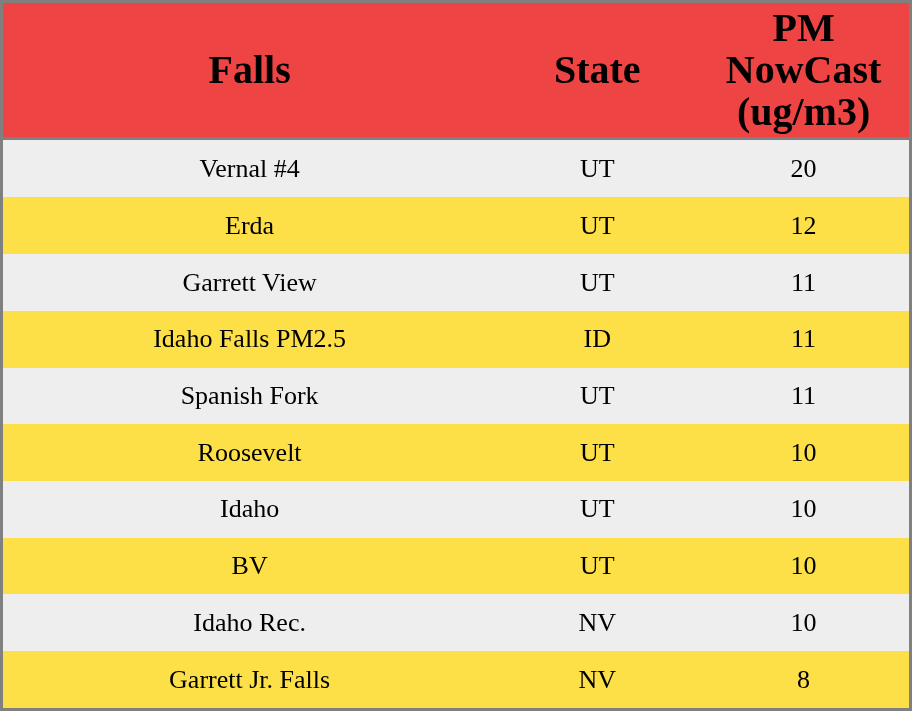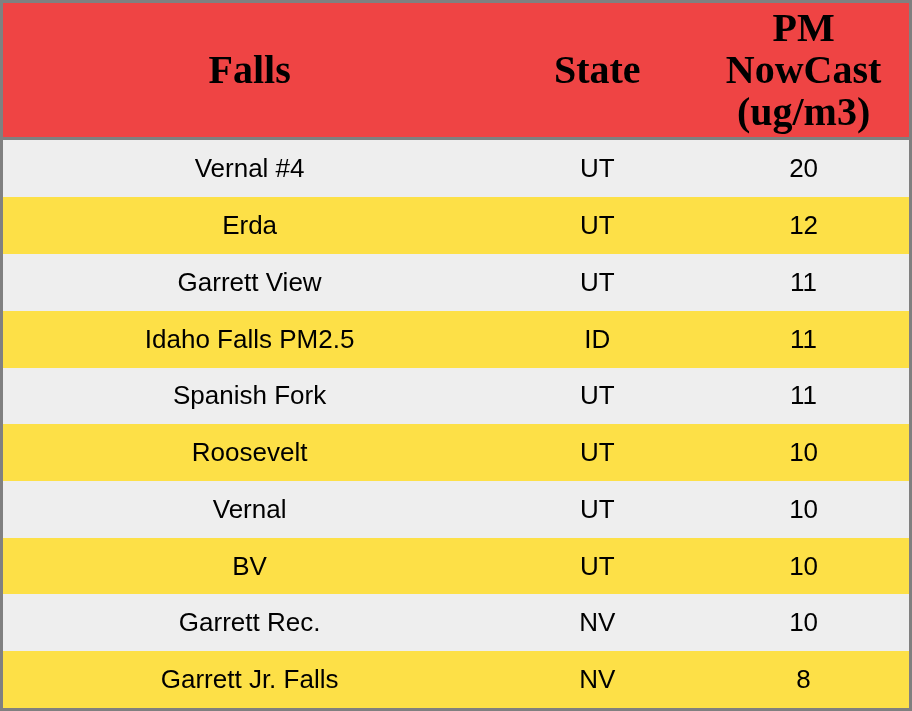--- a/index.html
+++ b/index.html
@@ -39,21 +39,21 @@
   }
   thead th.col-site { width: 55%; }
   thead th.col-state { width: 22%; }
   thead th.col-value { width: 23%; }
   tbody td {
     font-size: 26px;
     color: #000000;
     text-align: center;
     vertical-align: middle;
     padding: 4px 4px;
-    font-family: Liberation Sans, sans-serif;
+    font-family: Liberation Serif, serif;
     white-space: nowrap;
   }
   tbody tr.odd td { background: #eeeeee; }
   tbody tr.even td { background: #fde047; }
 </style>
 </head>
 <body>
 
 <div class="table-frame">
   <table class="data-table">
@@ -97,31 +97,31 @@
         <td>Spanish Fork</td>
         <td>UT</td>
         <td>11</td>
       </tr>
       <tr class="even">
         <td>Roosevelt</td>
         <td>UT</td>
         <td>10</td>
       </tr>
       <tr class="odd">
-        <td>Vernal</td>
+        <td>Idaho</td>
         <td>UT</td>
         <td>10</td>
       </tr>
       <tr class="even">
         <td>BV</td>
         <td>UT</td>
         <td>10</td>
       </tr>
       <tr class="odd">
-        <td>Garrett Rec.</td>
+        <td>Idaho Rec.</td>
         <td>NV</td>
         <td>10</td>
       </tr>
       <tr class="even">
         <td>Garrett Jr. Falls</td>
         <td>NV</td>
         <td>8</td>
       </tr>
     </tbody>
   </table>

